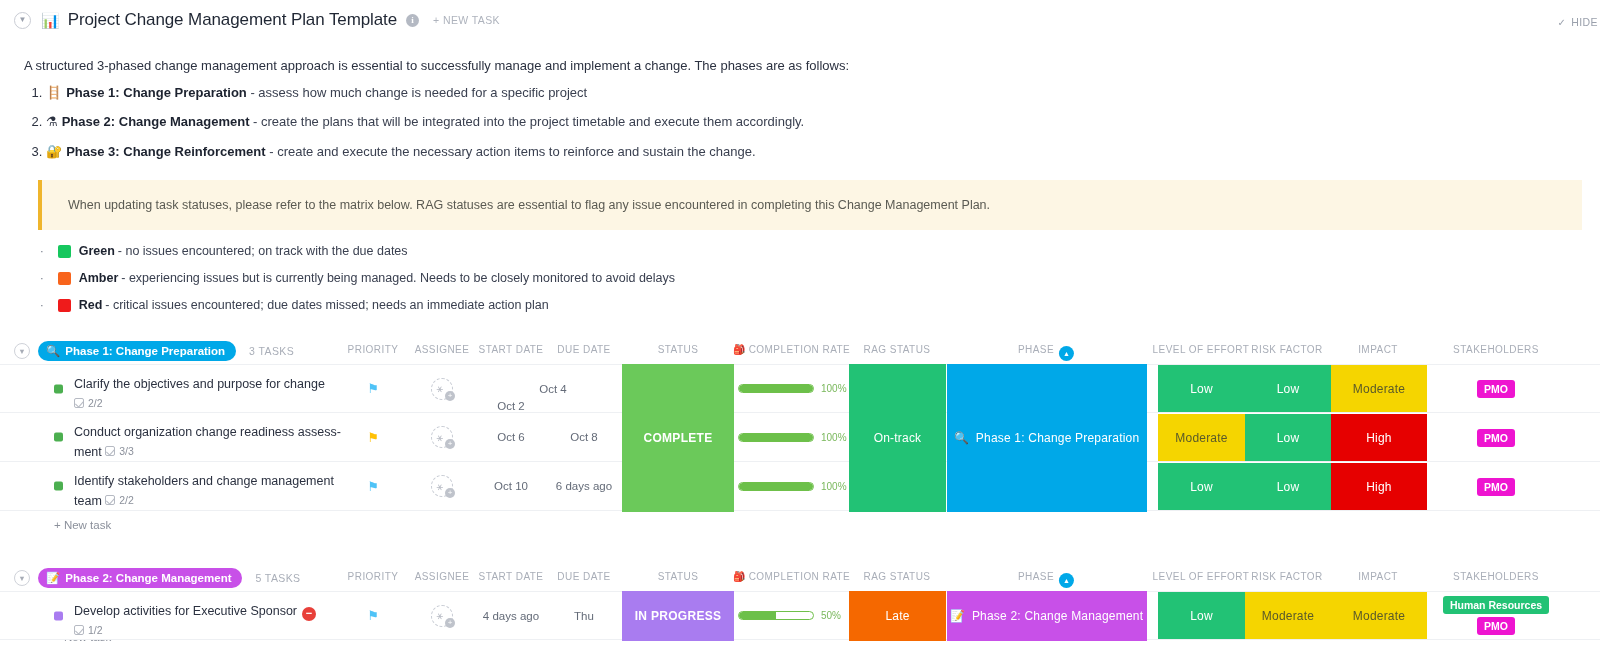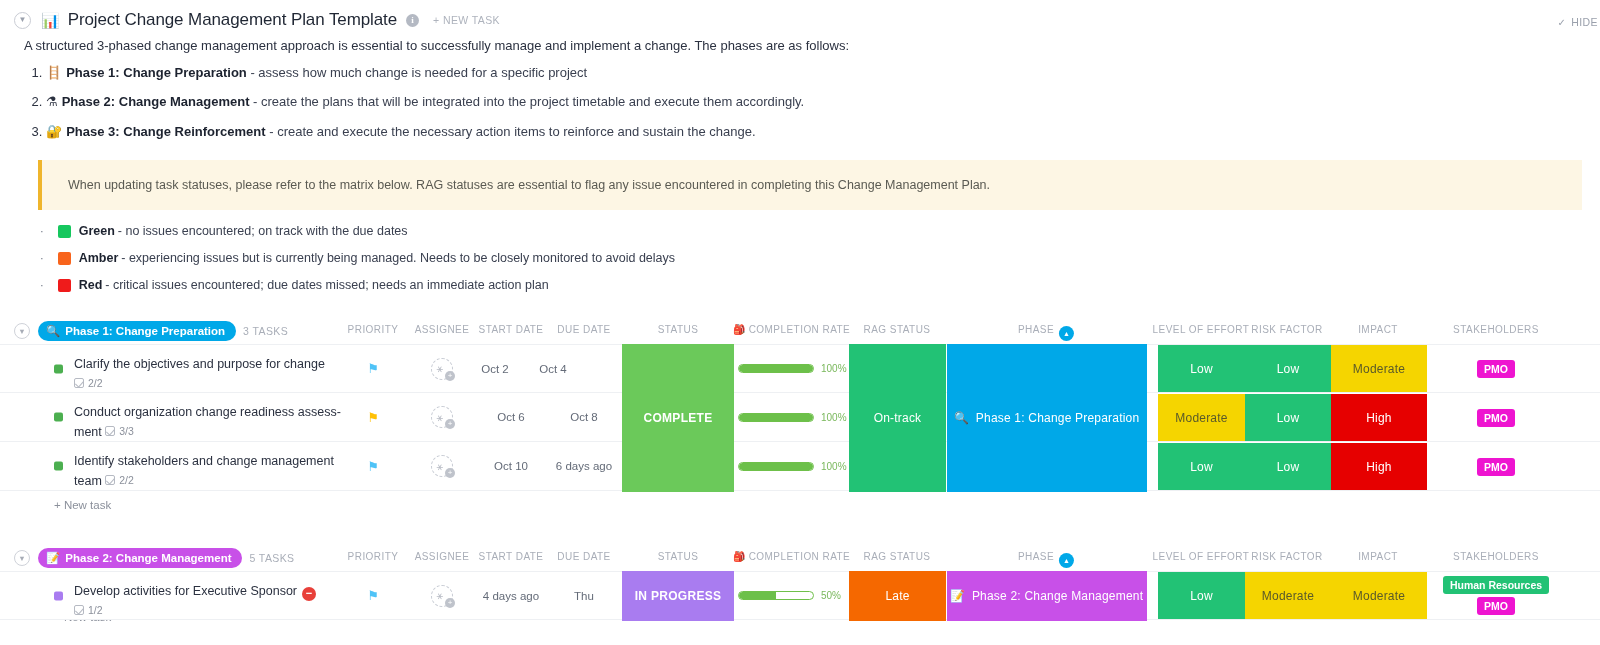--- a/index.html
+++ b/index.html
@@ -45,21 +45,21 @@
     position: absolute; right: 2px; top: 16px;
     font-size: 10.5px; color:#9aa0ac; letter-spacing:.4px;
     display:flex; align-items:center; gap:5px; white-space:nowrap;
     cursor: pointer;
   }
   .hide-check { font-size: 10px; color:#9aa0ac; }
 
   
   .intro {
     padding: 0 20px 0 24px;
-    font-size: 13px; color:#2b3140; line-height: 1.5;
+    font-size: 13px; color:#2b3140; line-height: 1.5; margin-top: 20px;
   }
   ol.phases { margin: 8px 0 0 0; padding-left: 22px; }
   ol.phases li {
     font-size: 13px; color:#2b3140; margin: 0 0 12px 0; line-height:1.35;
   }
   ol.phases li::marker { color:#2b3140; }
   .li-emoji { margin-right: 4px; }
   .phase-bold { font-weight: 700; color:#1c222f; }
   .phase-rest { color:#3a4050; }
 
@@ -99,21 +99,21 @@
     display:flex;align-items:center;justify-content:center;
     font-size:7.5px; margin-right:8px; flex:none; cursor:pointer; background:#fff;
   }
   .grp-tag {
     display:inline-flex; align-items:center; gap:5px;
     color:#fff; font-size:11.5px; font-weight:700;
     border-radius: 11px; padding: 3px 11px 3px 8px;
     white-space:nowrap; cursor:pointer;
   }
   .grp-count {
-    margin-left: 7px; font-size: 10.5px; color:#a9aeb8; letter-spacing:.4px;
+    margin-left: 13px; font-size: 10.5px; color:#a9aeb8; letter-spacing:.4px;
   }
 
   .col-headers { position:absolute; left:0; top:0; height:26px; width:1600px; }
   .col-head {
     position:absolute; top:6px;
     font-size: 10px; color:#a9aeb8; letter-spacing: .45px;
     white-space:nowrap; text-align:center; transform: translateX(-50%);
   }
   .col-head .fire { margin-right:2px; }
   .sort-badge {
@@ -303,21 +303,21 @@
               </span></div>
             <div class="cell" style="left: 348px; width: 50px;">
               <span class="flag" style="color: rgb(79, 195, 247);">⚑</span>
             </div>
             <div class="cell" style="left: 417px; width: 50px;">
               <div class="avatar-add">
                 <span class="person">⚹</span>
                 <span class="plus">+</span>
               </div>
             </div>
-            <div class="cell" style="left: 450px; width: 90px;">
+            <div class="cell" style="left: 466px; width: 90px; align-items: flex-end;">
               <span class="date-txt">Oct 2</span>
             </div>
             <div class="cell" style="left: 508px; width: 90px;">
               <span class="date-txt">Oct 4</span>
             </div>
             <div class="progwrap" style="left: 738px; top: 0px; height: 100%;">
               <div class="progbar">
                 <div class="progfill full" style="width: 100%;"></div>
               </div>
               <span class="progpct">100%</span>

